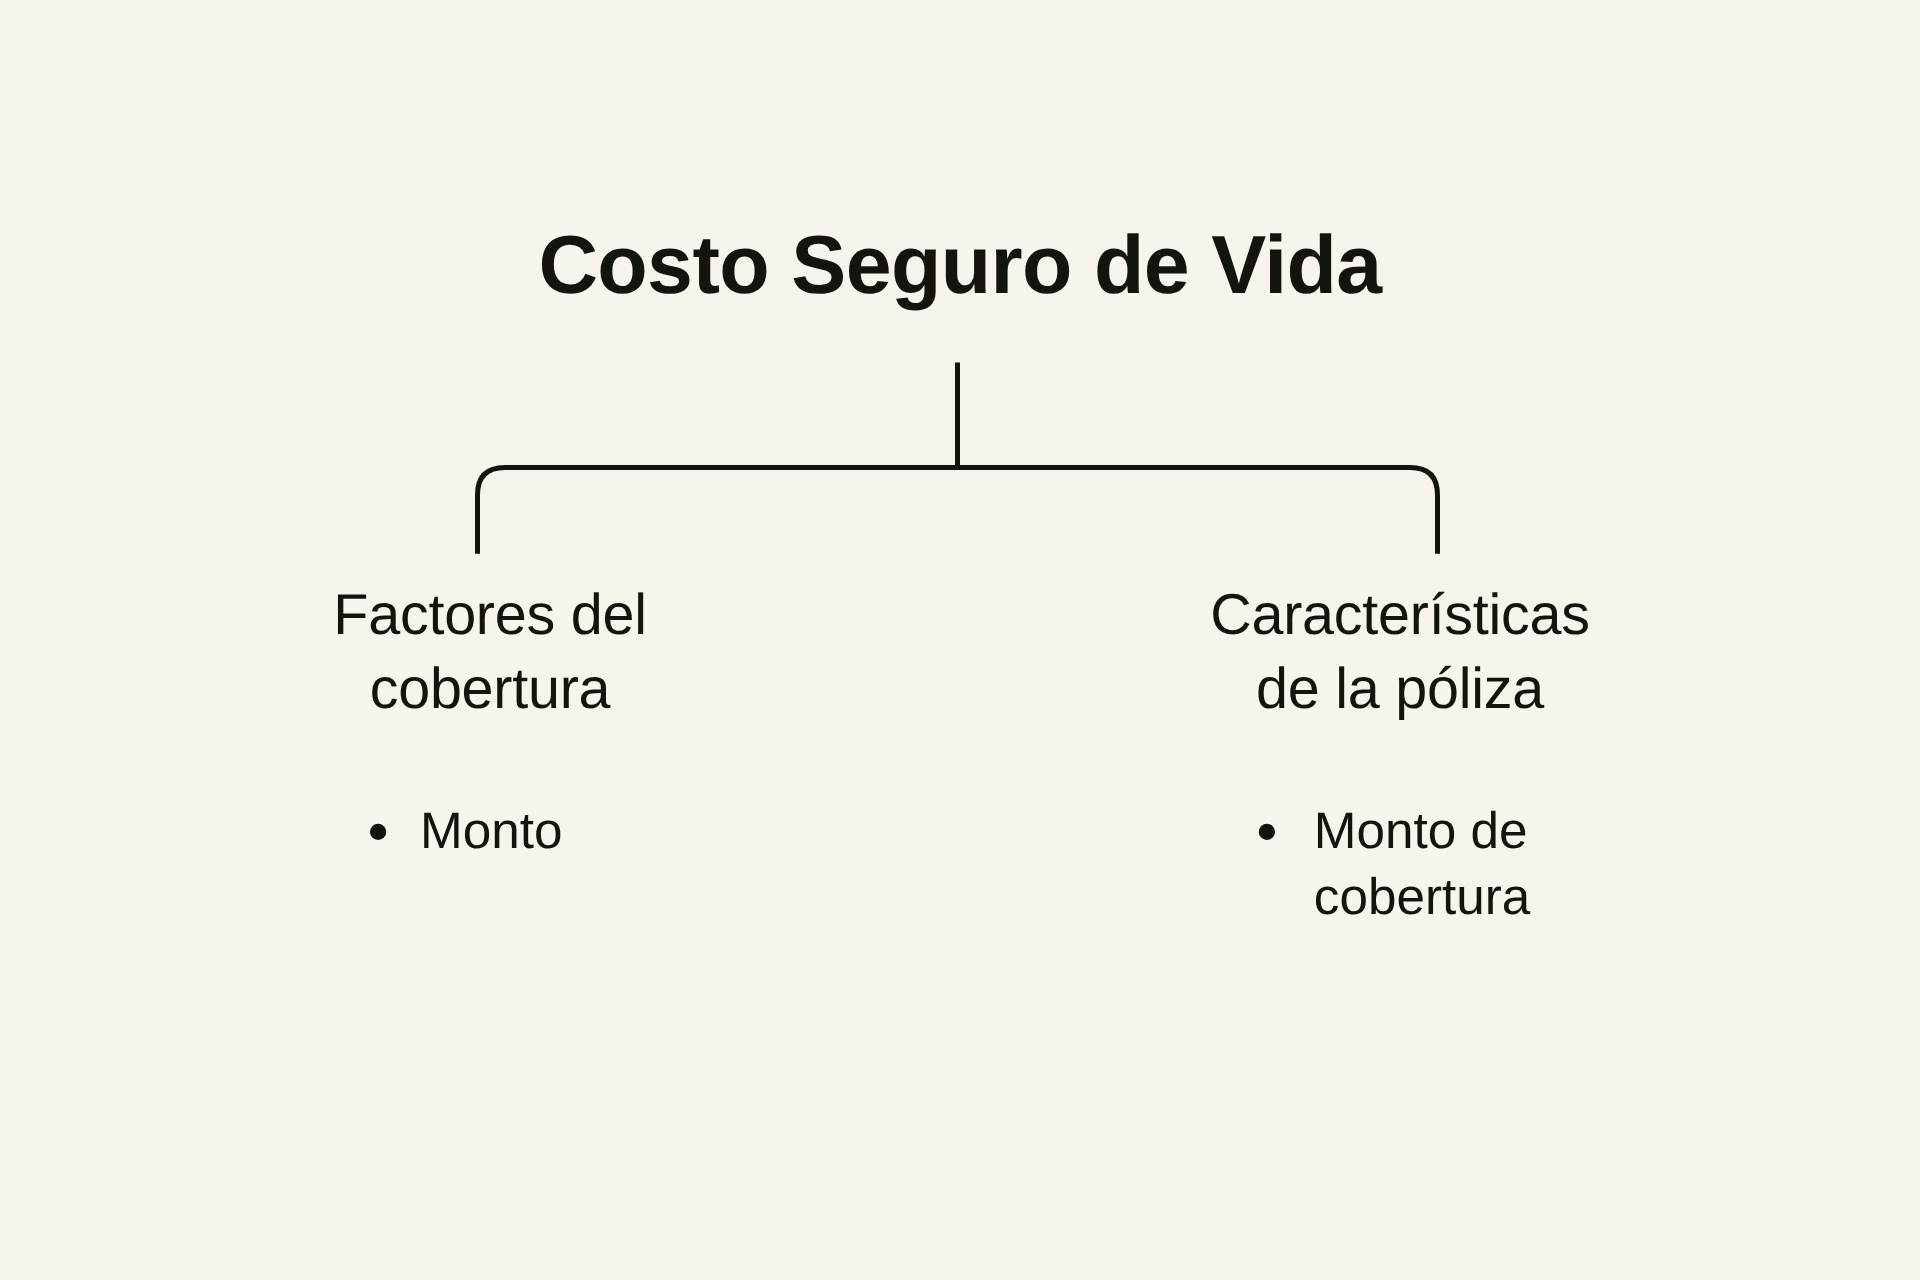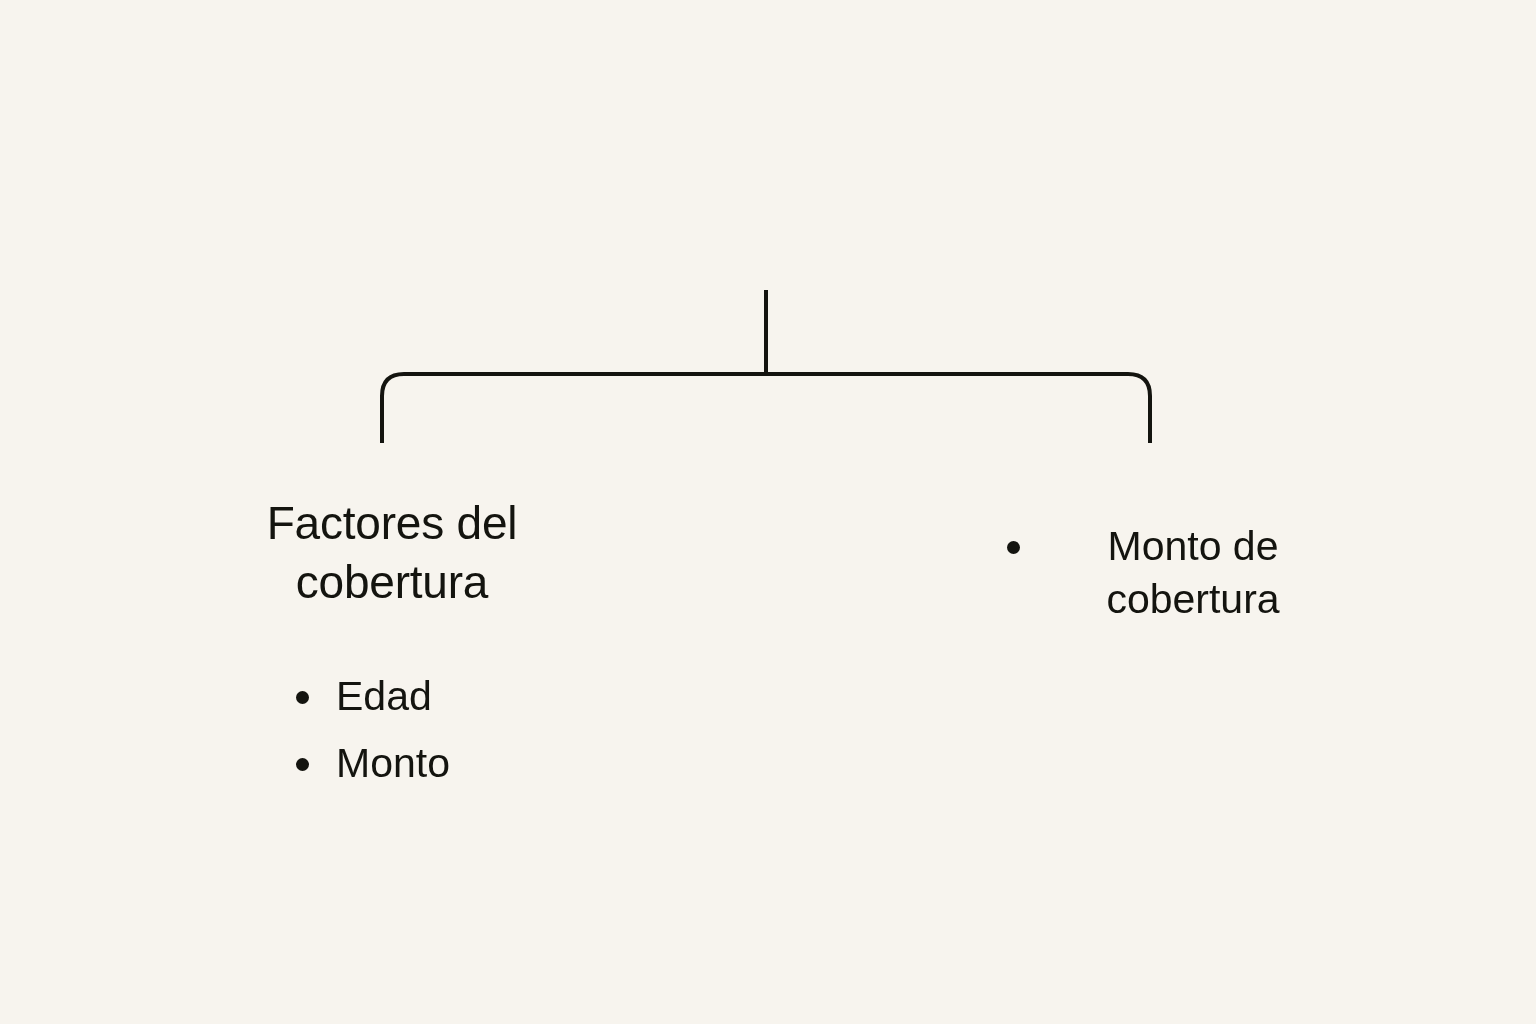--- a/index.html
+++ b/index.html
@@ -44,21 +44,21 @@
     width: 1536px;
     height: 1024px;
     pointer-events: none;
   }
 
   
   .branch {
     position: absolute;
     top: 462px;
   }
-  .branch-left  { left: 182px;  width: 420px; margin-top: 32px; }
+  .branch-left  { left: 182px;  width: 420px; }
   .branch-right { left: 905px;  width: 430px; }
 
   .branch-heading {
     font-size: 46px;
     font-weight: normal;
     line-height: 1.28;
     text-align: center;
     letter-spacing: -0.2px;
     margin: 0;
   }
@@ -83,53 +83,54 @@
     left: 2px;
     top: 21px;
     width: 13px;
     height: 13px;
     border-radius: 50%;
     background: #14140f;
   }
   .bullet-text {
     display: block;
   }
-  .branch-right .bullet-item { padding-left: 46px; text-align: center; }
+  .branch-right .bullet-item { padding-left: 46px; }
 </style>
 </head>
 <body style="background: rgb(247, 244, 238); color: rgb(20, 20, 15);">
 
 <div id="canvas">
 
+  <div class="root-title">Costo Seguro de Vida</div>
 
   <svg class="connector" viewBox="0 0 1536 1024" width="1536" height="1024">
 
     <line x1="766" y1="290" x2="766" y2="374" stroke="#14140f" stroke-width="4" stroke-linecap="butt"></line>
 
     <path d="M 382 443 L 382 396 Q 382 374 404 374 L 1128 374 Q 1150 374 1150 396 L 1150 443" fill="none" stroke="#14140f" stroke-width="4" stroke-linecap="butt" stroke-linejoin="round"></path>
   </svg>
 
   <div class="branch branch-left">
     <div class="branch-heading">
       <span>Factores del</span><br>
       <span>cobertura</span>
     </div>
     <ul class="bullet-list">
       <li class="bullet-item">
         <span class="bullet-dot" style="background: rgb(20, 20, 15);"></span>
-        <span class="bullet-text">Edad</span>
-      </li>
-      <li class="bullet-item">
-        <span class="bullet-dot" style="background: rgb(20, 20, 15);"></span>
         <span class="bullet-text">Monto</span>
       </li>
     </ul>
   </div>
 
   <div class="branch branch-right">
+    <div class="branch-heading">
+      <span>Características</span><br>
+      <span>de la póliza</span>
+    </div>
     <ul class="bullet-list">
       <li class="bullet-item">
         <span class="bullet-dot" style="background: rgb(20, 20, 15);"></span>
         <span class="bullet-text">Monto de cobertura</span>
       </li>
     </ul>
   </div>
 
 </div>
 

